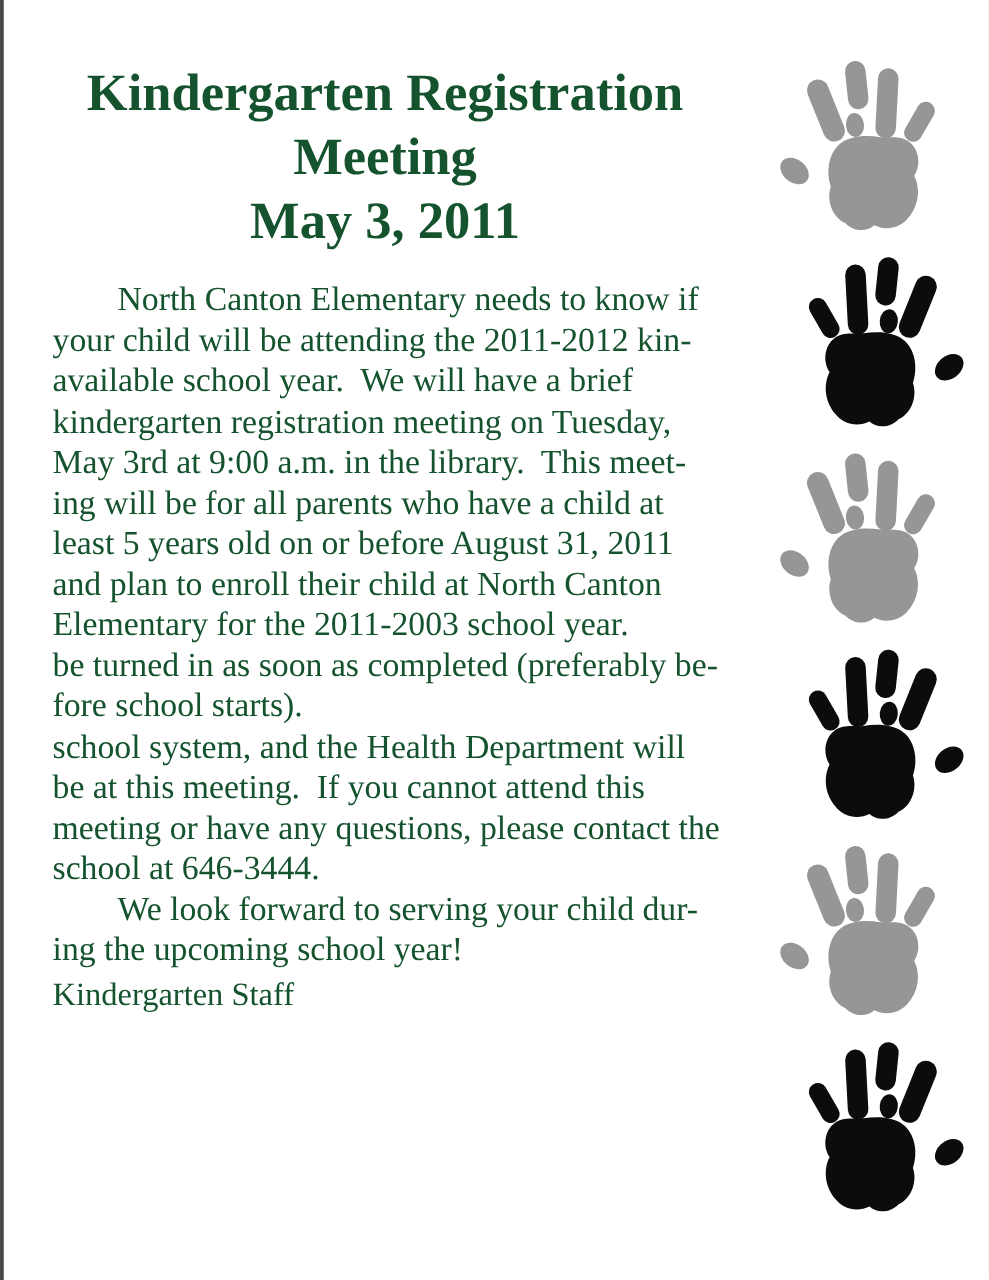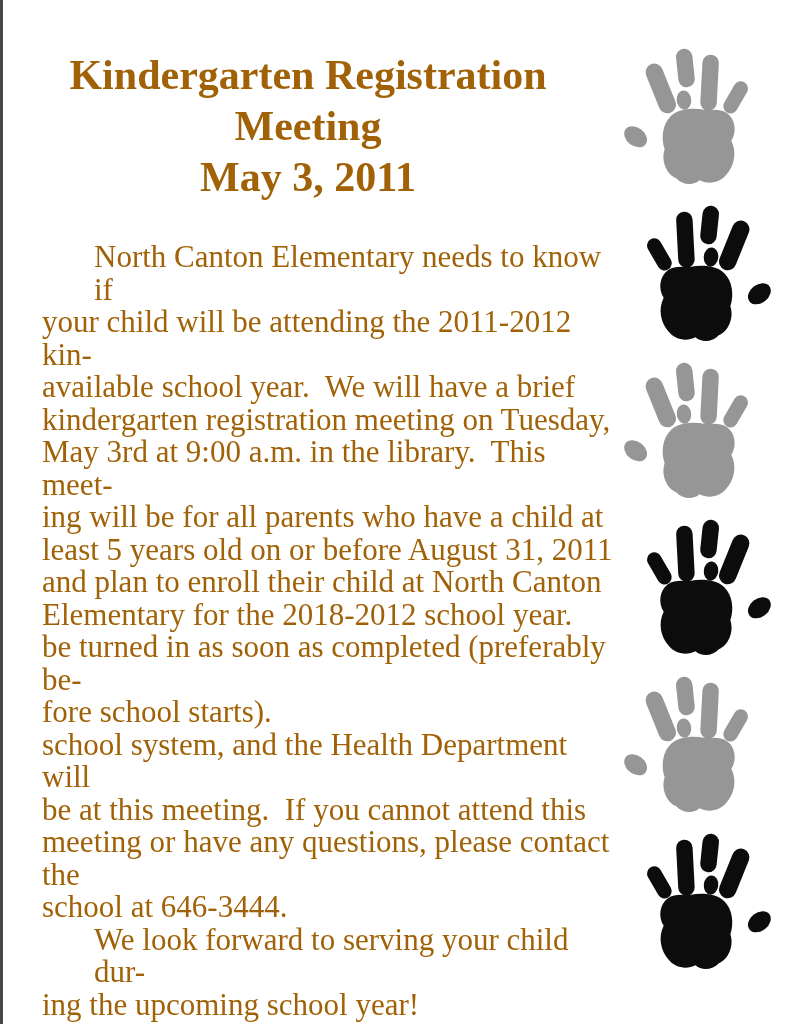--- a/index.html
+++ b/index.html
@@ -1,42 +1,42 @@
 <!DOCTYPE html>
 <html><head>
 <meta charset="utf-8">
 <style>
   html,body{margin:0;padding:0;background:#e8e8e8;}
   .page{
     position:relative;
     width:791px;height:1024px;
     background:#ffffff;
     font-family:"Liberation Serif","DejaVu Serif",serif;
-    color:#a16207;
+    color:#14532d;
     overflow:hidden;
     margin:0 auto;
   }
   .scan-edge{
     position:absolute;left:0;top:0;width:3px;height:1024px;
     background:#474747;
   }
   .content{
     position:absolute;left:42px;top:50px;width:578px;
   }
   .title-block{
     width:532px;
     text-align:center;
     font-weight:bold;
     font-size:42px;
     line-height:51px;
     letter-spacing:0px;
   }
   .body-text{
-    margin-top:38px;
-    font-size:31px;
+    margin-top:20px;
+    font-size:27px;
     line-height:32.5px;
   }
   .paragraph{margin:0;padding:0;}
   .line{white-space:pre-wrap;min-height:32.5px;}
   .line.first{padding-left:52px;}
   .bold{font-weight:normal;}
   .signoff{
     font-size:26px;
     line-height:38px;
     margin-top:1px;
@@ -65,21 +65,21 @@
     <div class="body-text" id="body-text">
         <div class="paragraph">
           <div class="line first"><span>North Canton Elementary needs to know if</span></div>
           <div class="line"><span>your child will be attending the 2011-2012 kin-</span></div>
           <div class="line"><span>available school year.  We will have a brief</span></div>
           <div class="line"><span>kindergarten registration meeting on </span><span class="bold">Tuesday,</span></div>
           <div class="line"><span class="bold">May 3rd at 9:00 a.m.</span><span> in the library.  This meet-</span></div>
           <div class="line"><span>ing will be for all parents who have a child at</span></div>
           <div class="line"><span>least 5 years old on or before August 31, 2011</span></div>
           <div class="line"><span>and plan to enroll their child at North Canton</span></div>
-          <div class="line"><span>Elementary for the 2018-2012 school year.</span></div>
+          <div class="line"><span>Elementary for the 2011-2003 school year.</span></div>
         </div>
         <div class="paragraph">
           <div class="line"><span>be turned in as soon as completed (preferably be-</span></div>
           <div class="line"><span>fore school starts).</span></div>
         </div>
         <div class="paragraph">
           <div class="line"><span>school system, and the Health Department will</span></div>
           <div class="line"><span>be at this meeting.  If you cannot attend this</span></div>
           <div class="line"><span>meeting or have any questions, please contact the</span></div>
           <div class="line"><span>school at 646-3444.</span></div>

